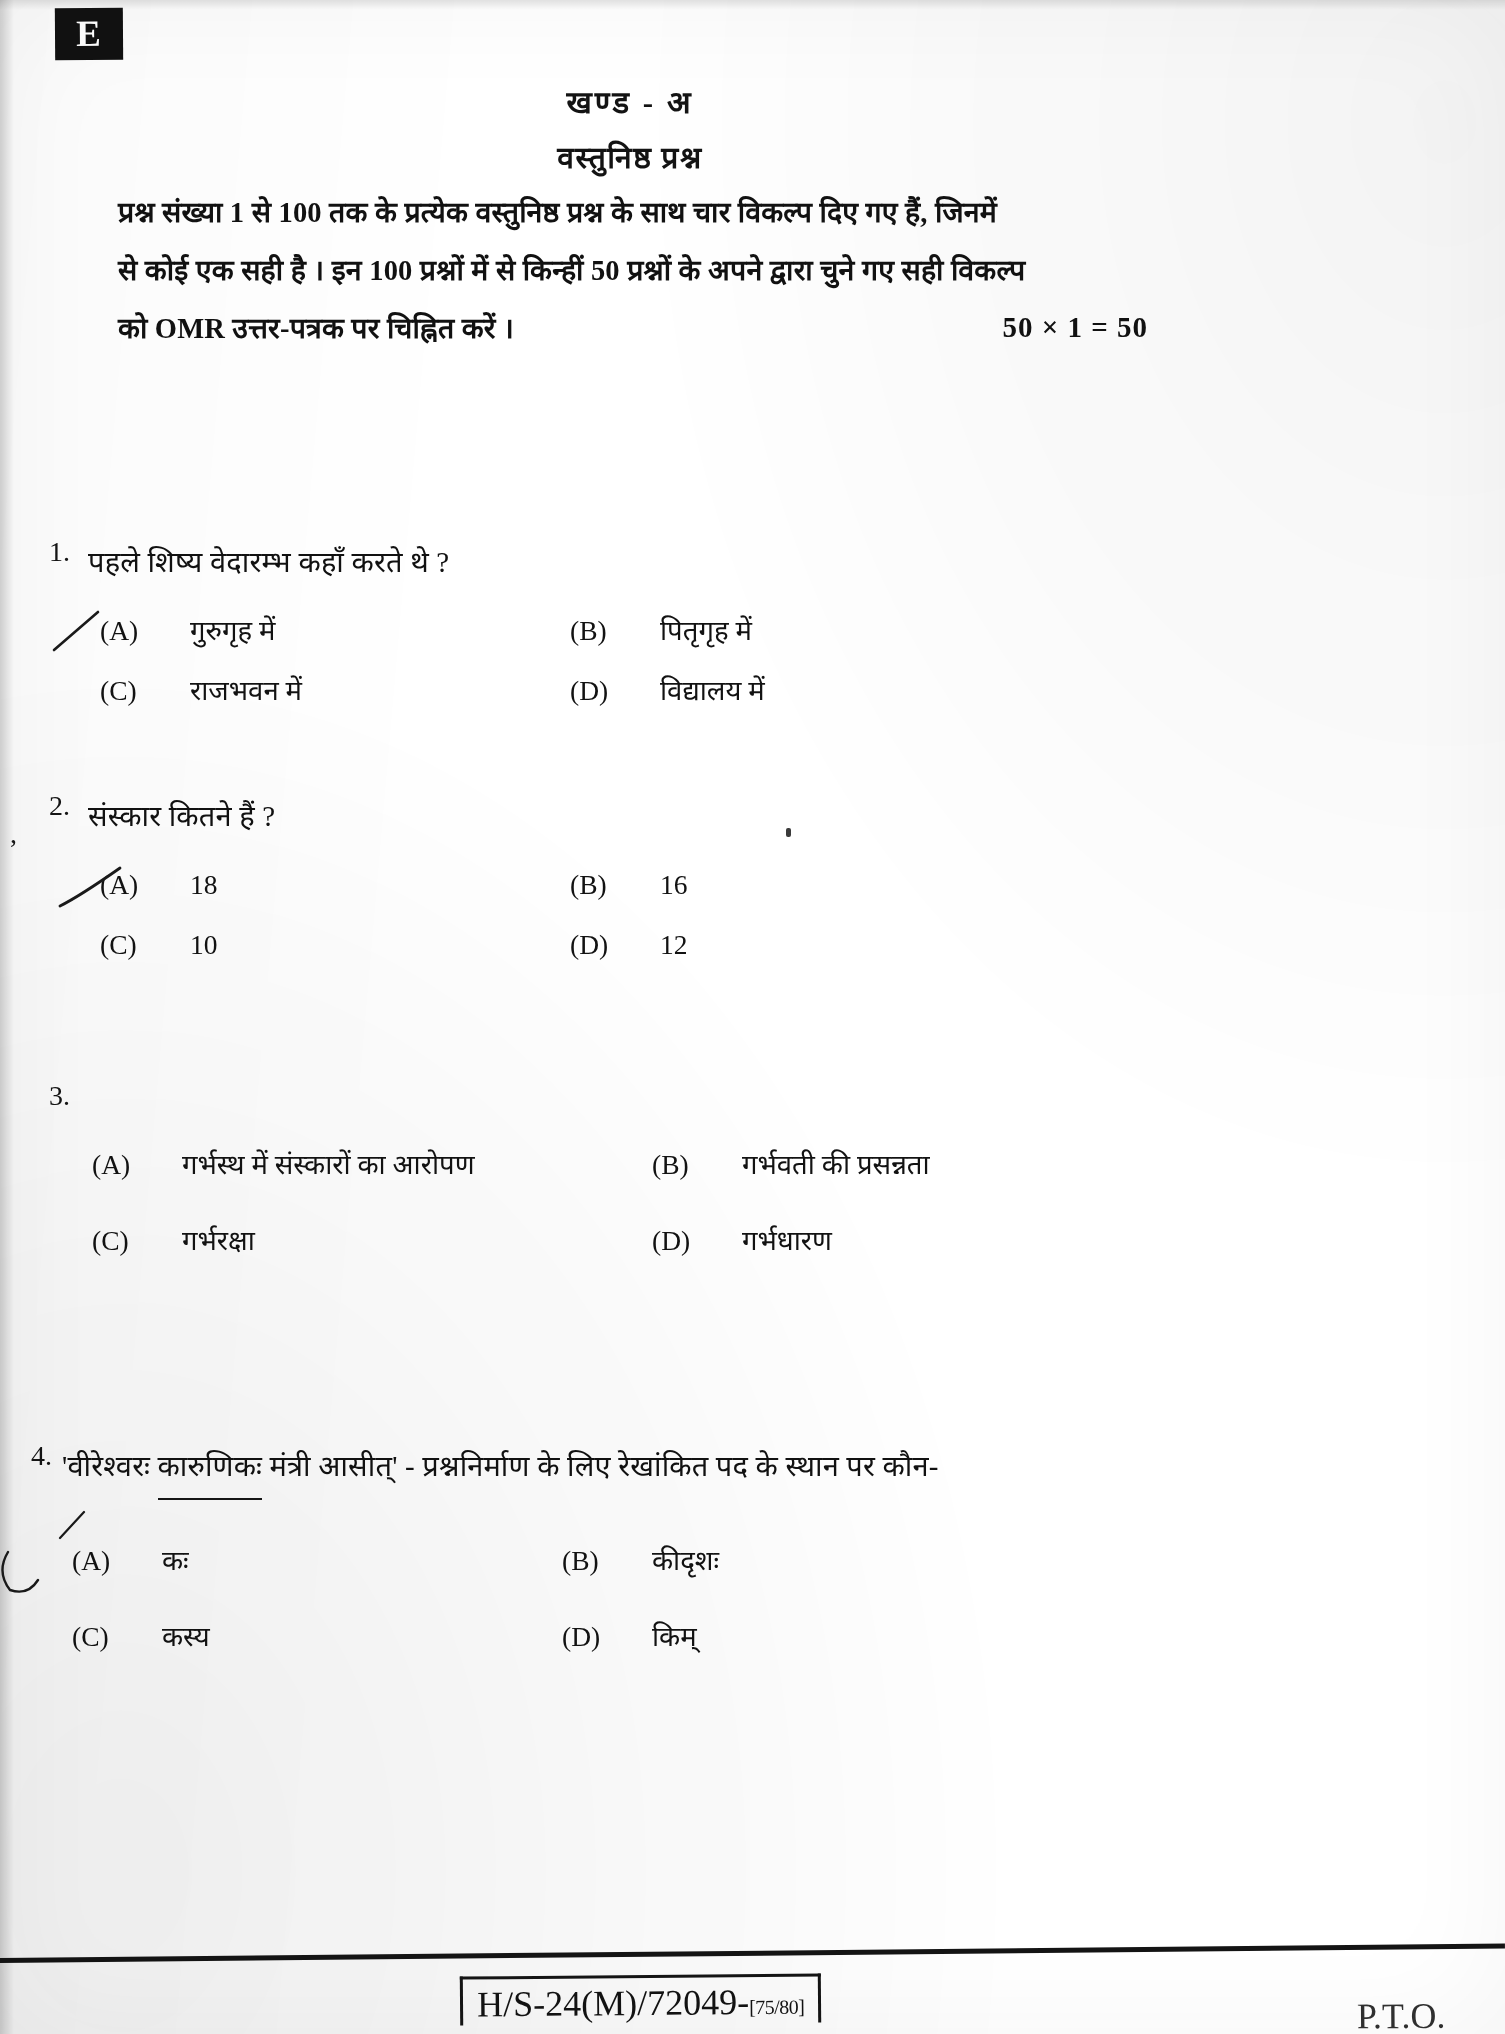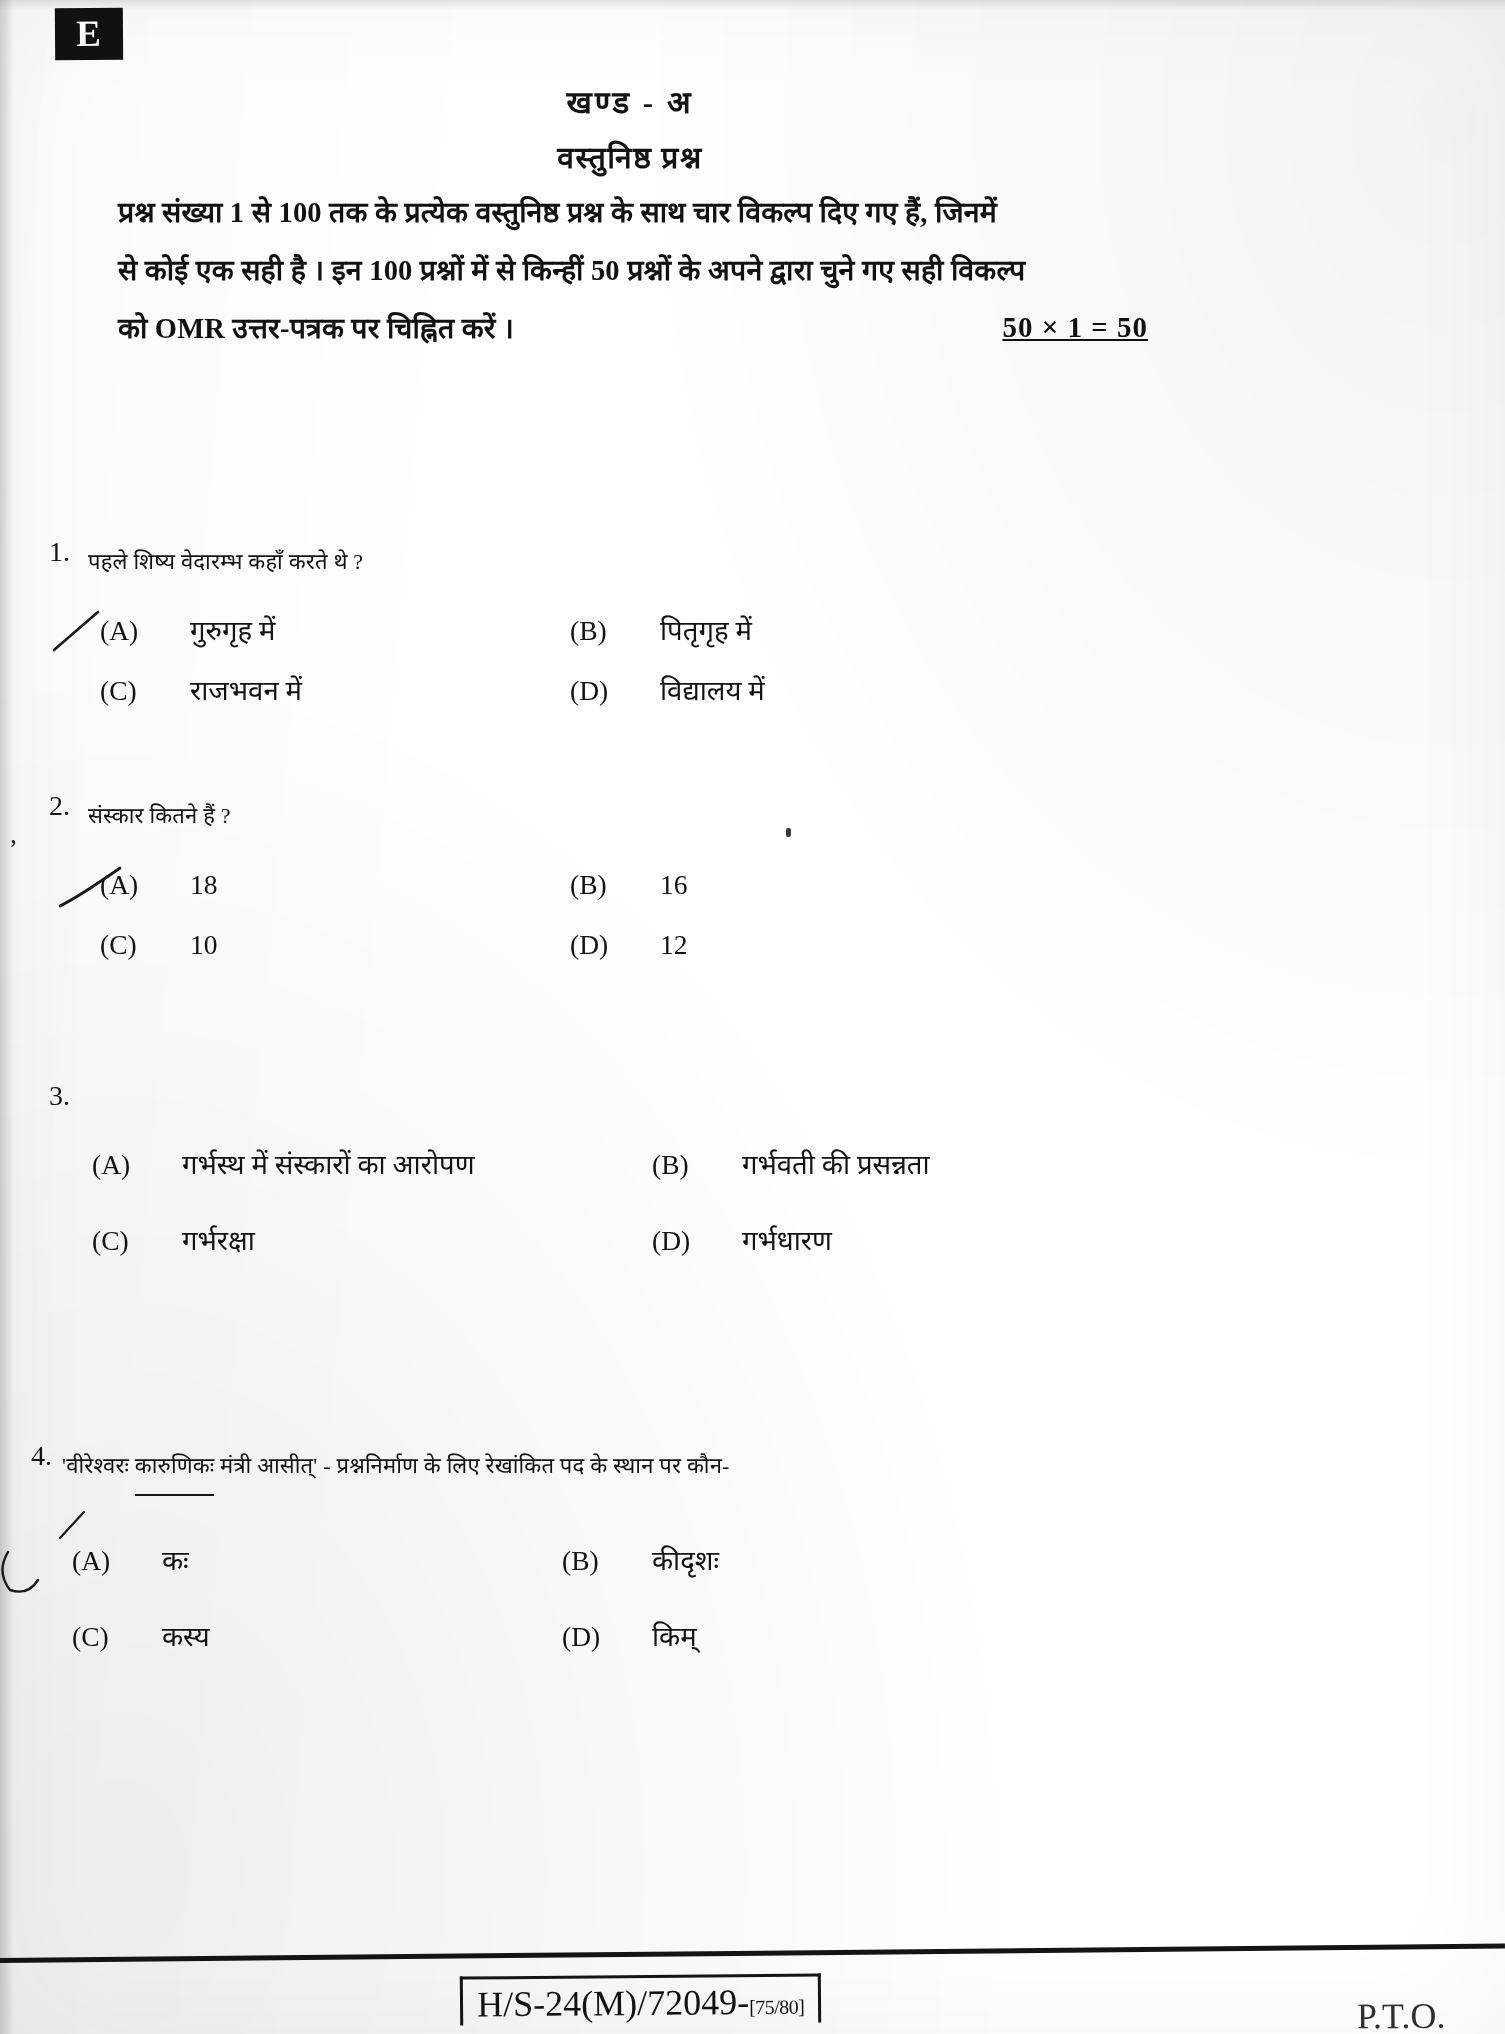--- a/index.html
+++ b/index.html
@@ -99,21 +99,20 @@
     font-size: 28.5px;
     line-height: 58px;
     color: #111111;
     letter-spacing: .2px;
   }
   .instructions .marks {
     float: right;
     font-size: 29px;
     letter-spacing: 1px;
     margin-top: -2px;
-    text-decoration: underline;
   }
   .instr-line { display: block; white-space: nowrap; }
 
   
   .question {
     position: absolute;
     left: 0;
     width: 1420px;
   }
   .q-head {
@@ -124,21 +123,21 @@
     width: 70px;
     flex: 0 0 70px;
     text-align: right;
     padding-right: 18px;
     font-family: "Liberation Serif", serif;
     font-size: 28px;
     color: #141414;
   }
   .q-text {
     font-family: "Liberation Serif", serif;
-    font-size: 22px;
+    font-size: 29px;
     line-height: 52px;
     color: #111111;
     letter-spacing: .2px;
     max-width: 1240px;
   }
   .q-text .underlined {
     border-bottom: 2px solid #161616;
     padding-bottom: 16px;
   }
 

